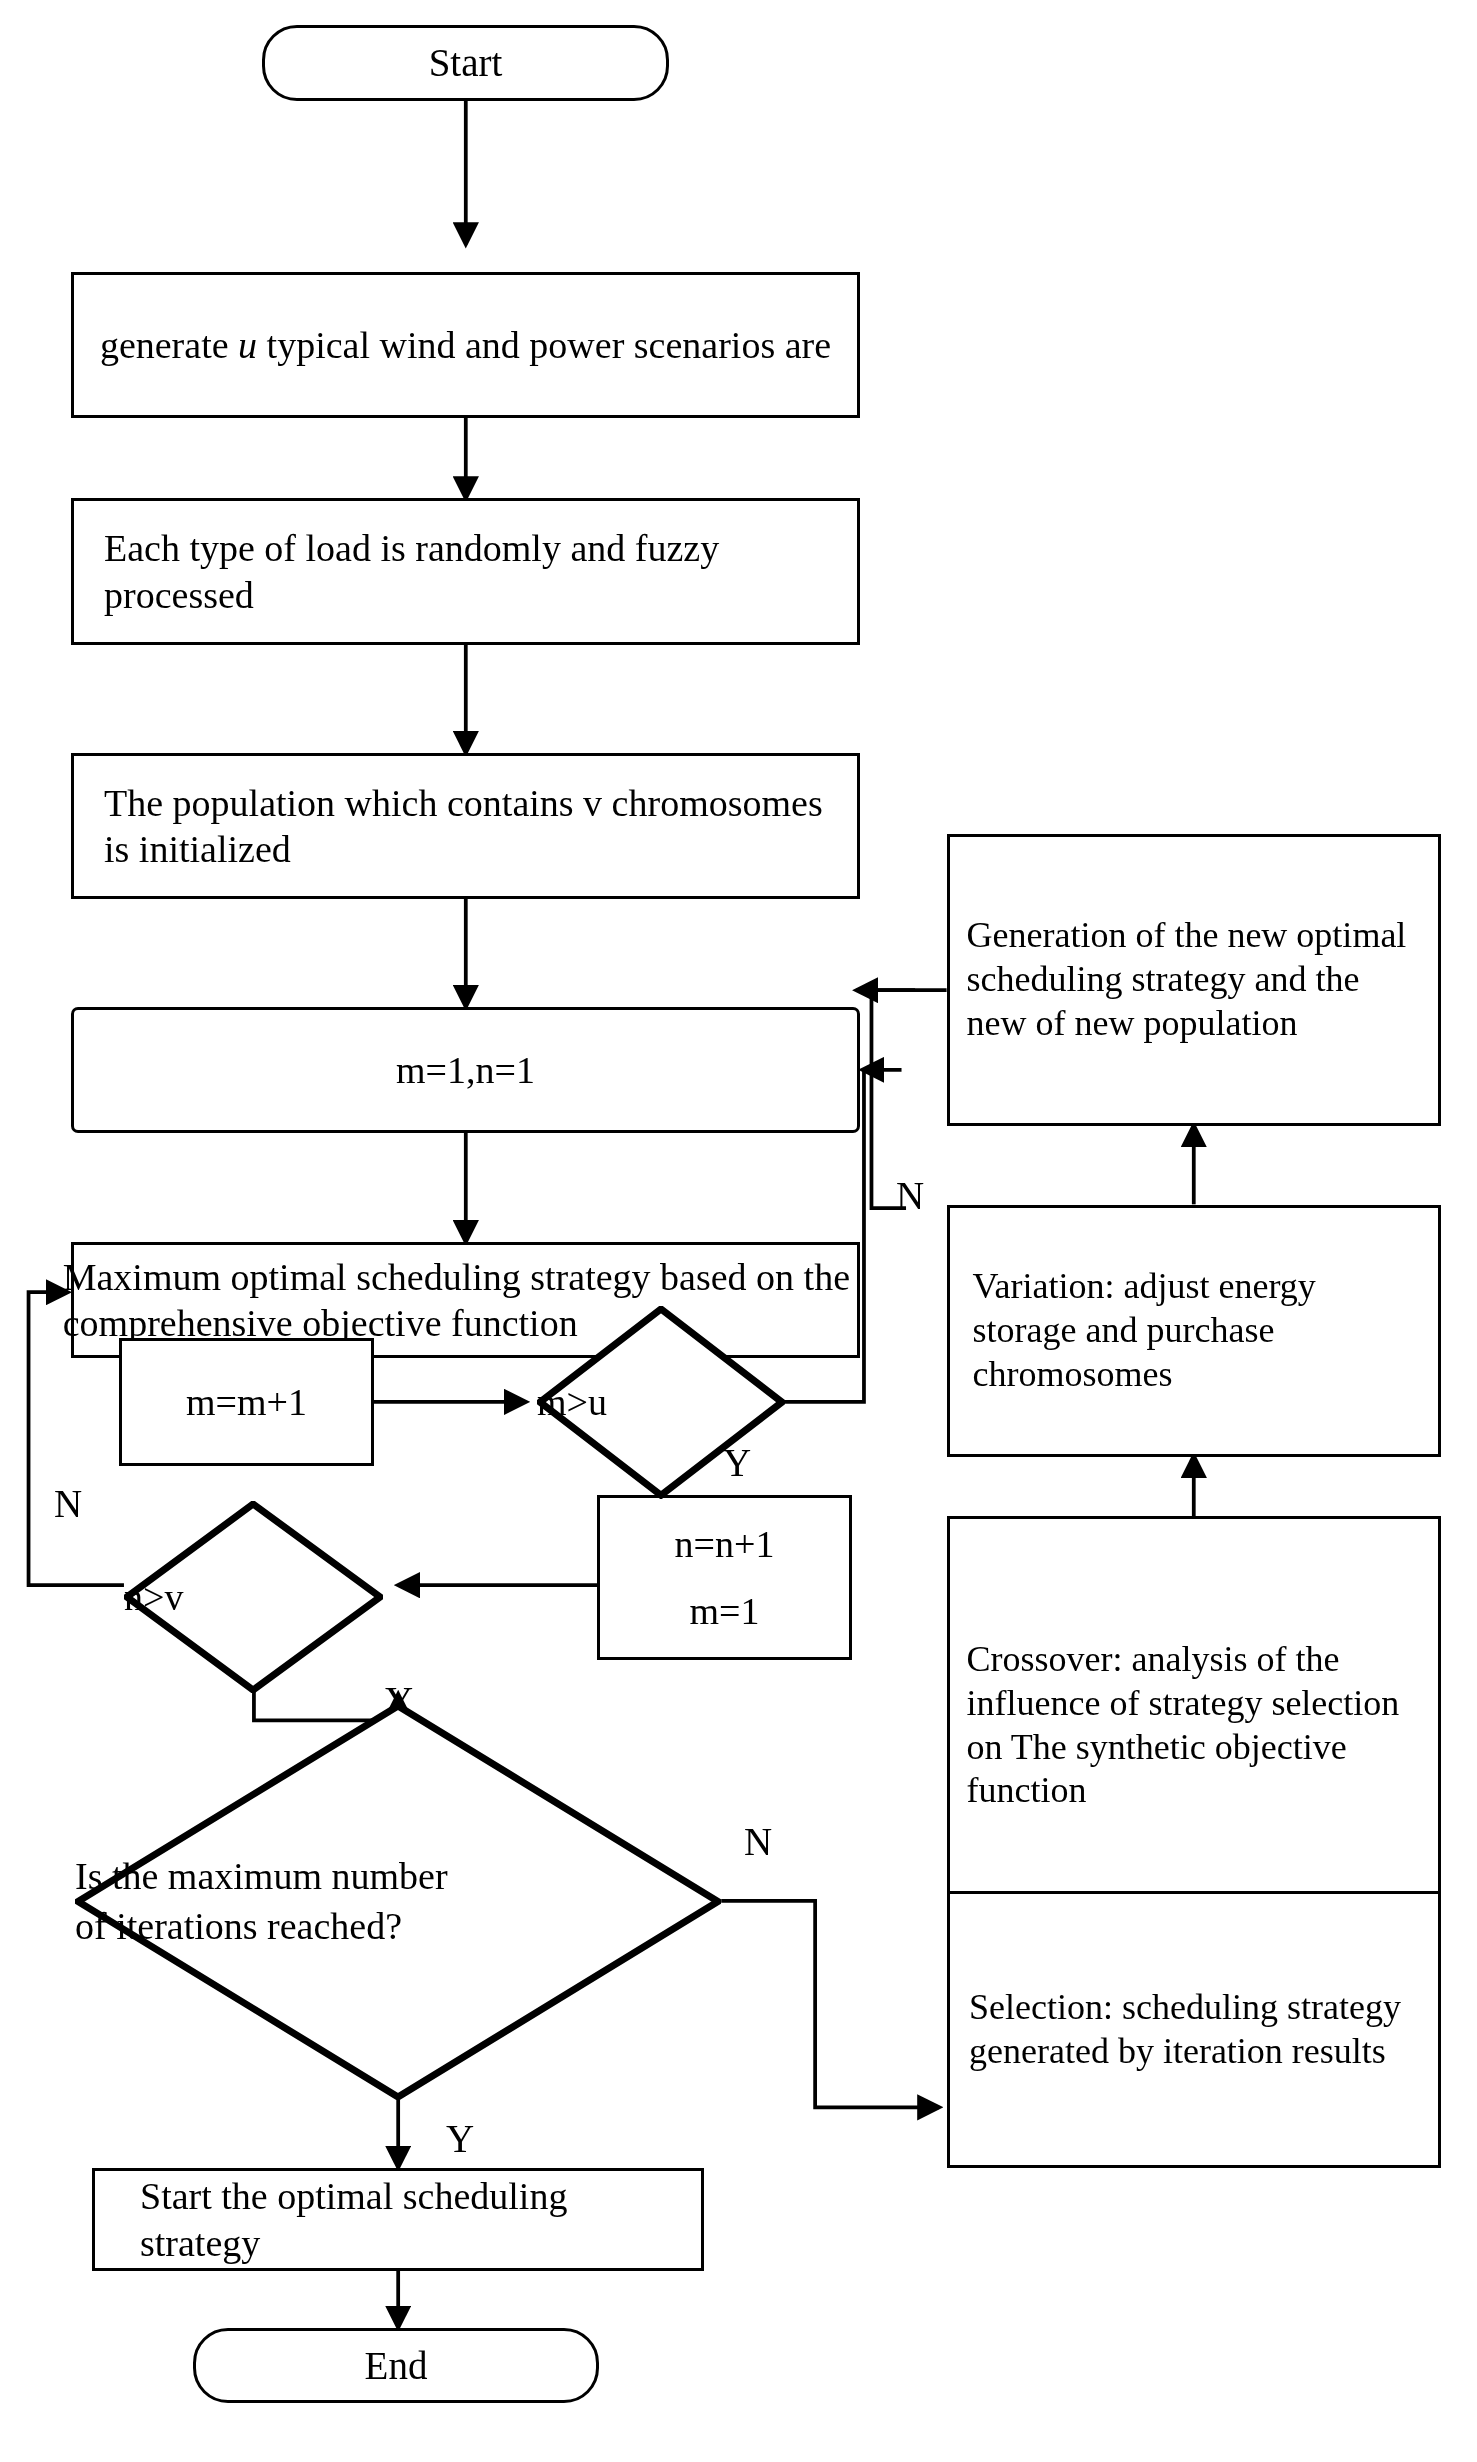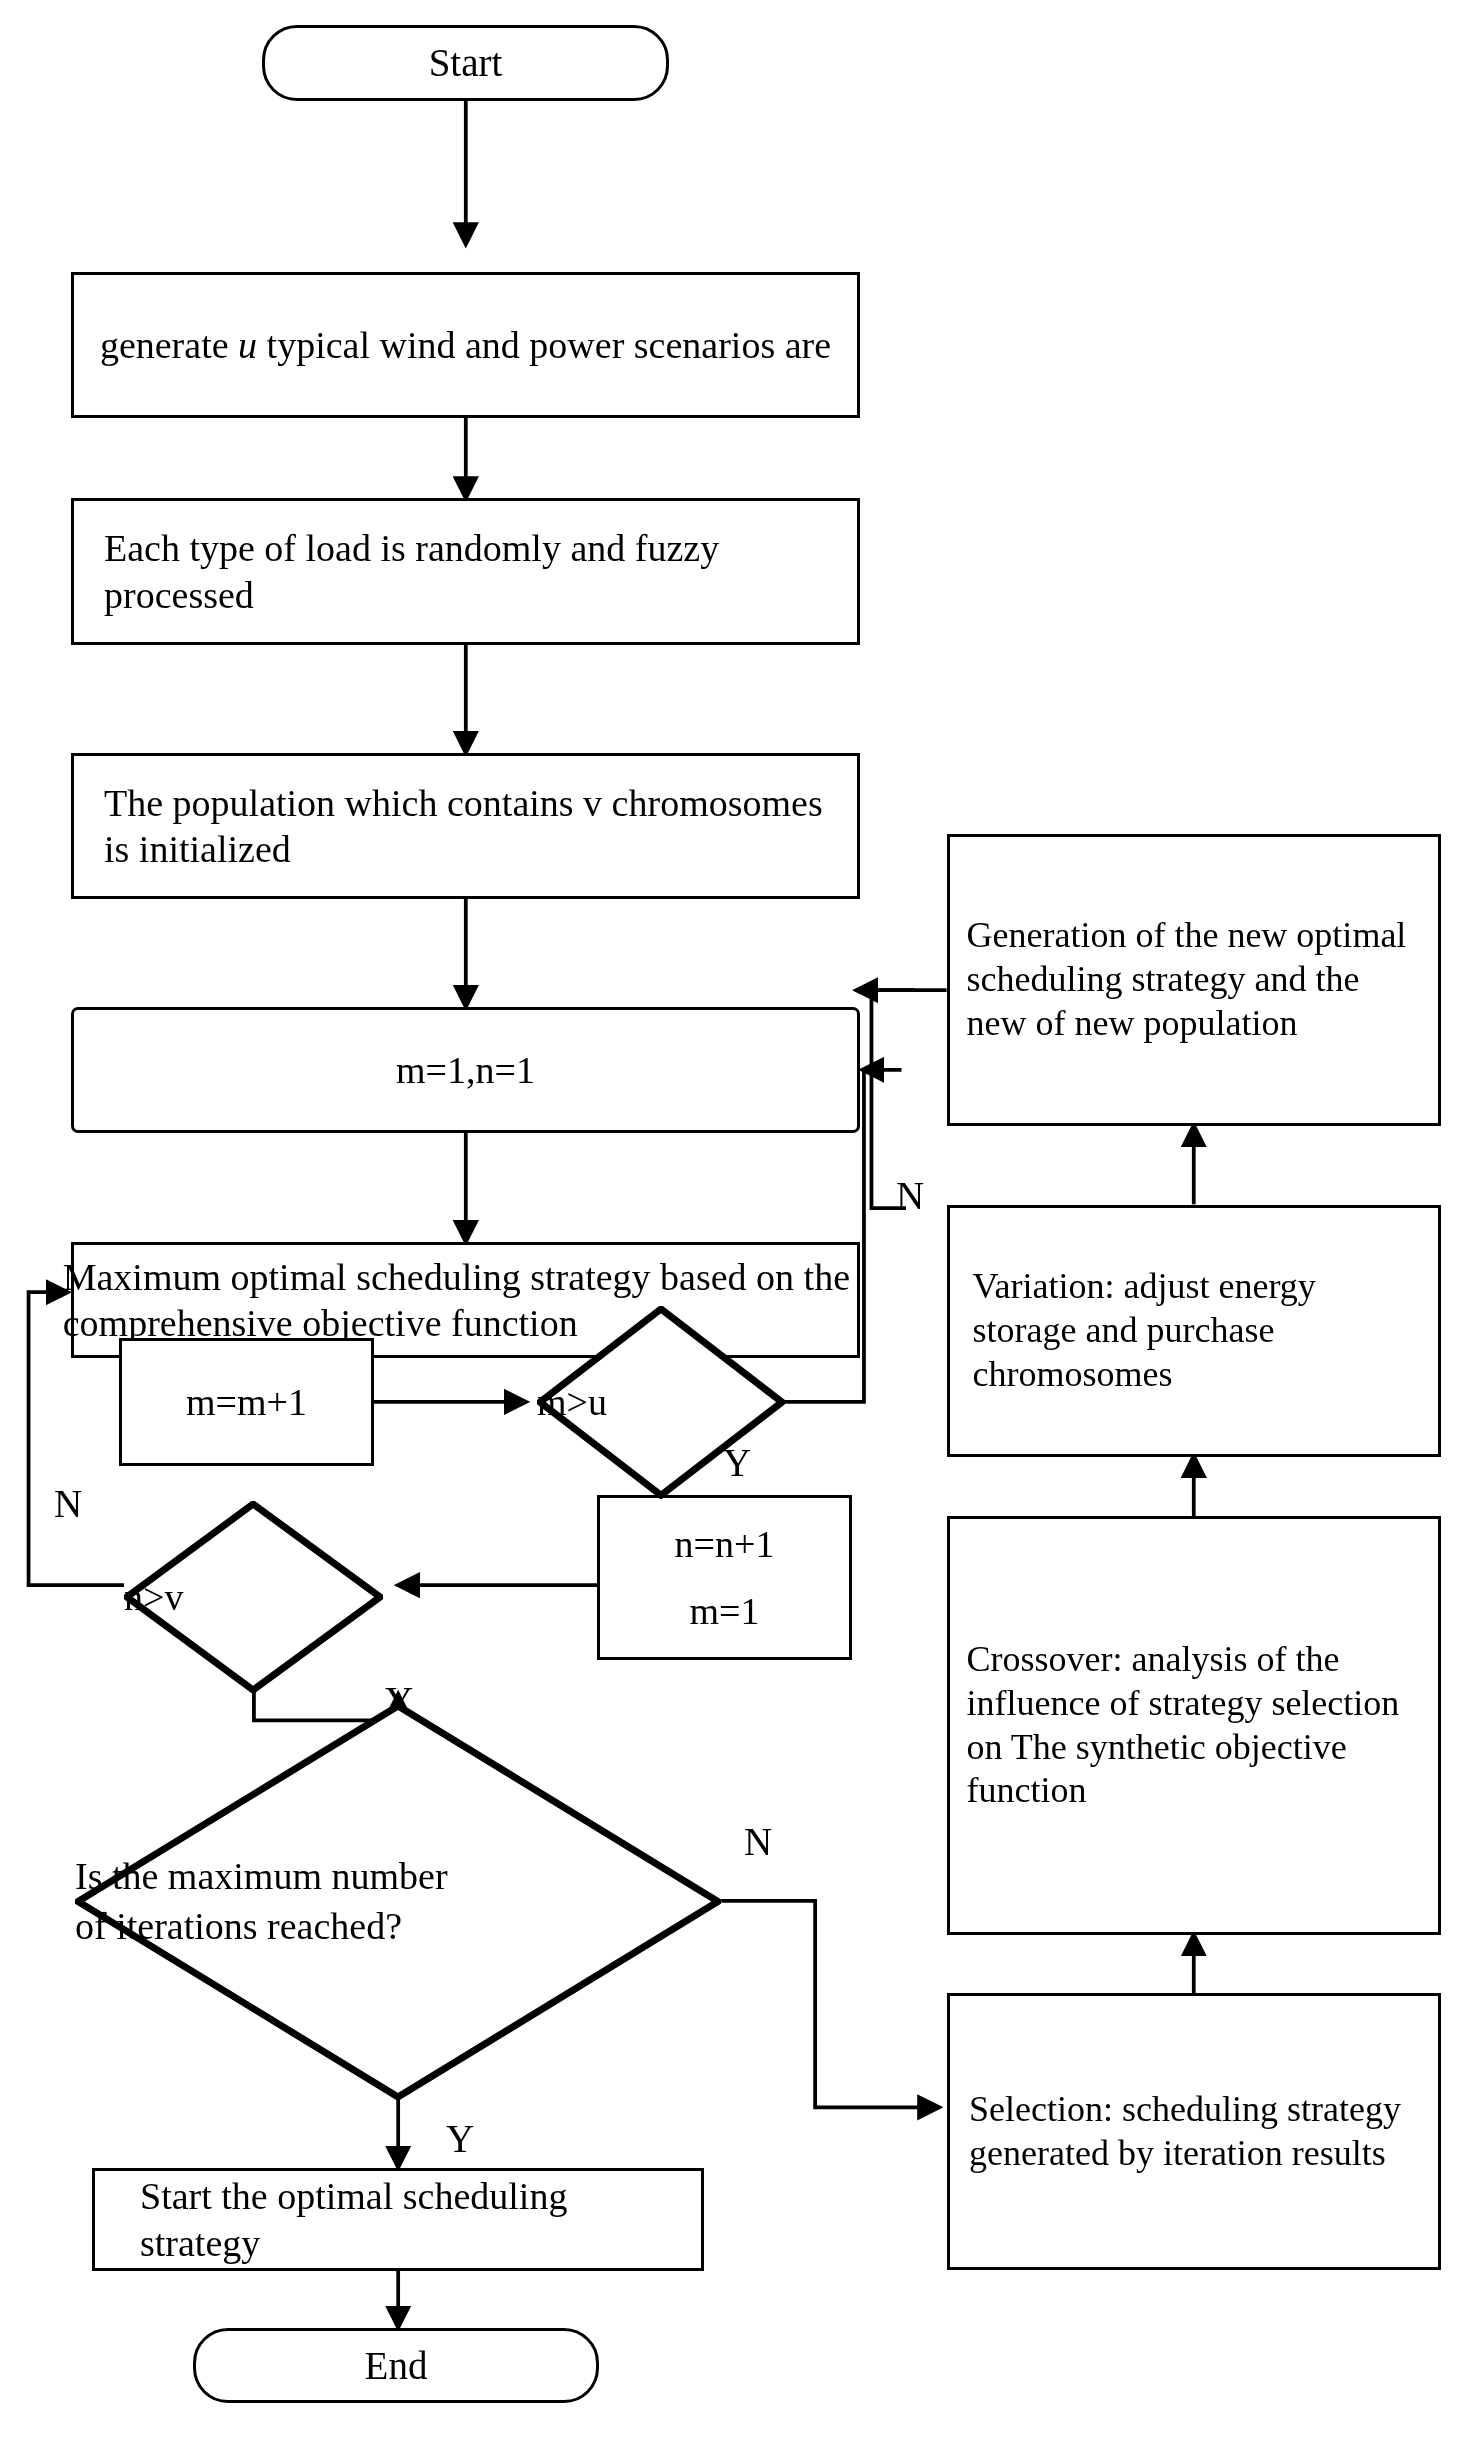--- a/index.html
+++ b/index.html
@@ -200,21 +200,21 @@
   </div>
 
   <div class="node process txt-48" style="left:947px; top:1205px; width:494px; height:252px; padding:0 22.5px;">
     <span>Variation: adjust energy storage and purchase chromosomes</span>
   </div>
 
   <div class="node process txt-48" style="left:947px; top:1516px; width:494px; height:419px; padding:0 16.5px;">
     <span>Crossover: analysis of the influence of strategy selection on The synthetic objective function</span>
   </div>
 
-  <div class="node process txt-48" style="left:947px; top:1993px; width:494px; height:277px; padding:0 19px;">
+  <div class="node process txt-48" style="left:947px; top:1891px; width:494px; height:277px; padding:0 19px;">
     <span>Selection: scheduling strategy generated by iteration results</span>
   </div>
 
   <div class="edge-label" style="left:723px; top:1443px;">Y</div>
 
   <div class="edge-label" style="left:54px; top:1484px;">N</div>
 
   <div class="edge-label" style="left:385px; top:1681px;">Y</div>
 
   <div class="edge-label" style="left:744px; top:1822px;">N</div>

